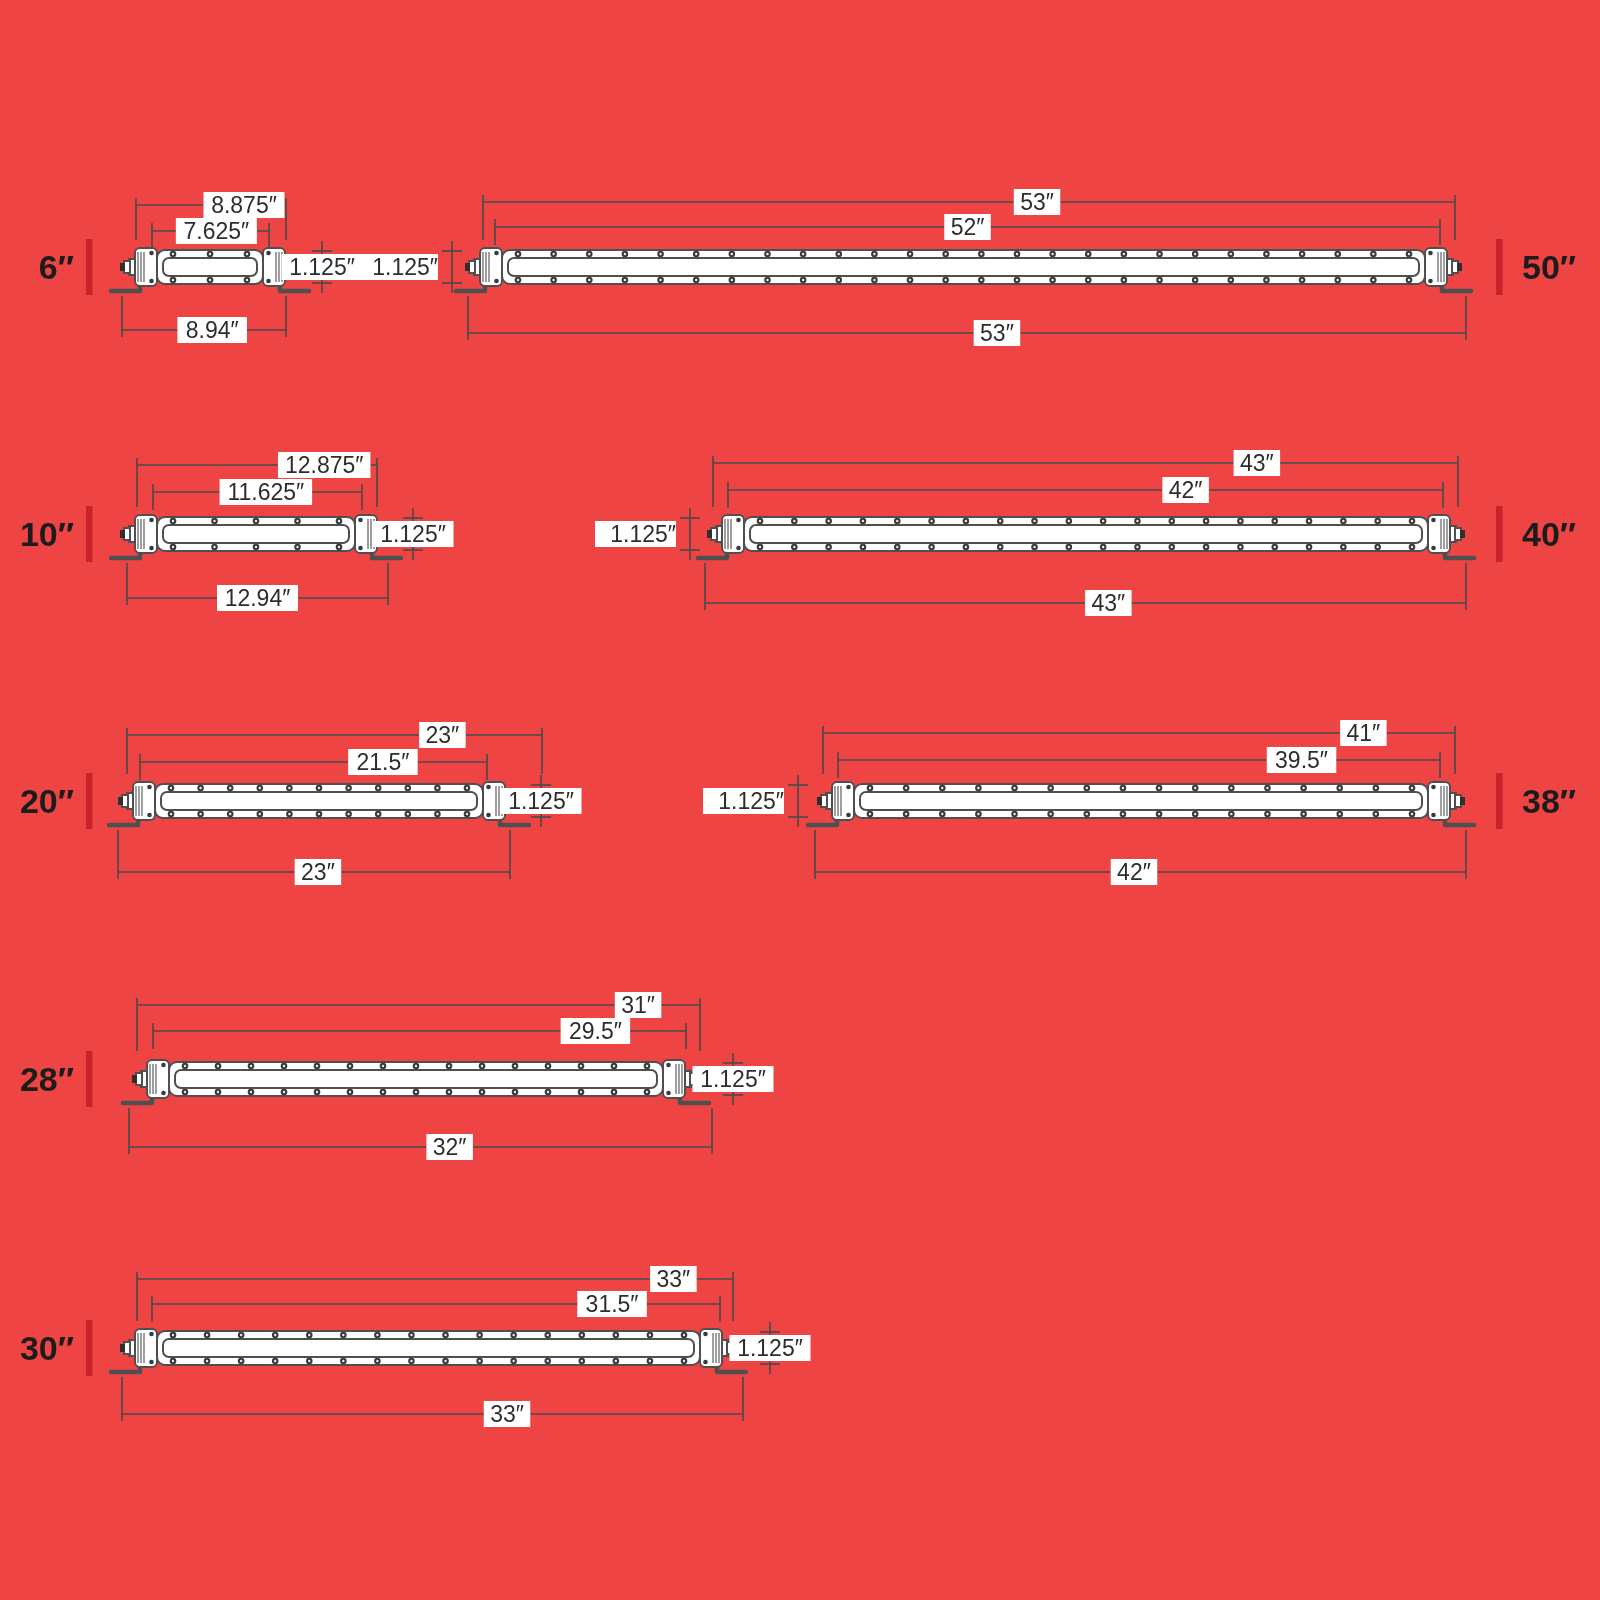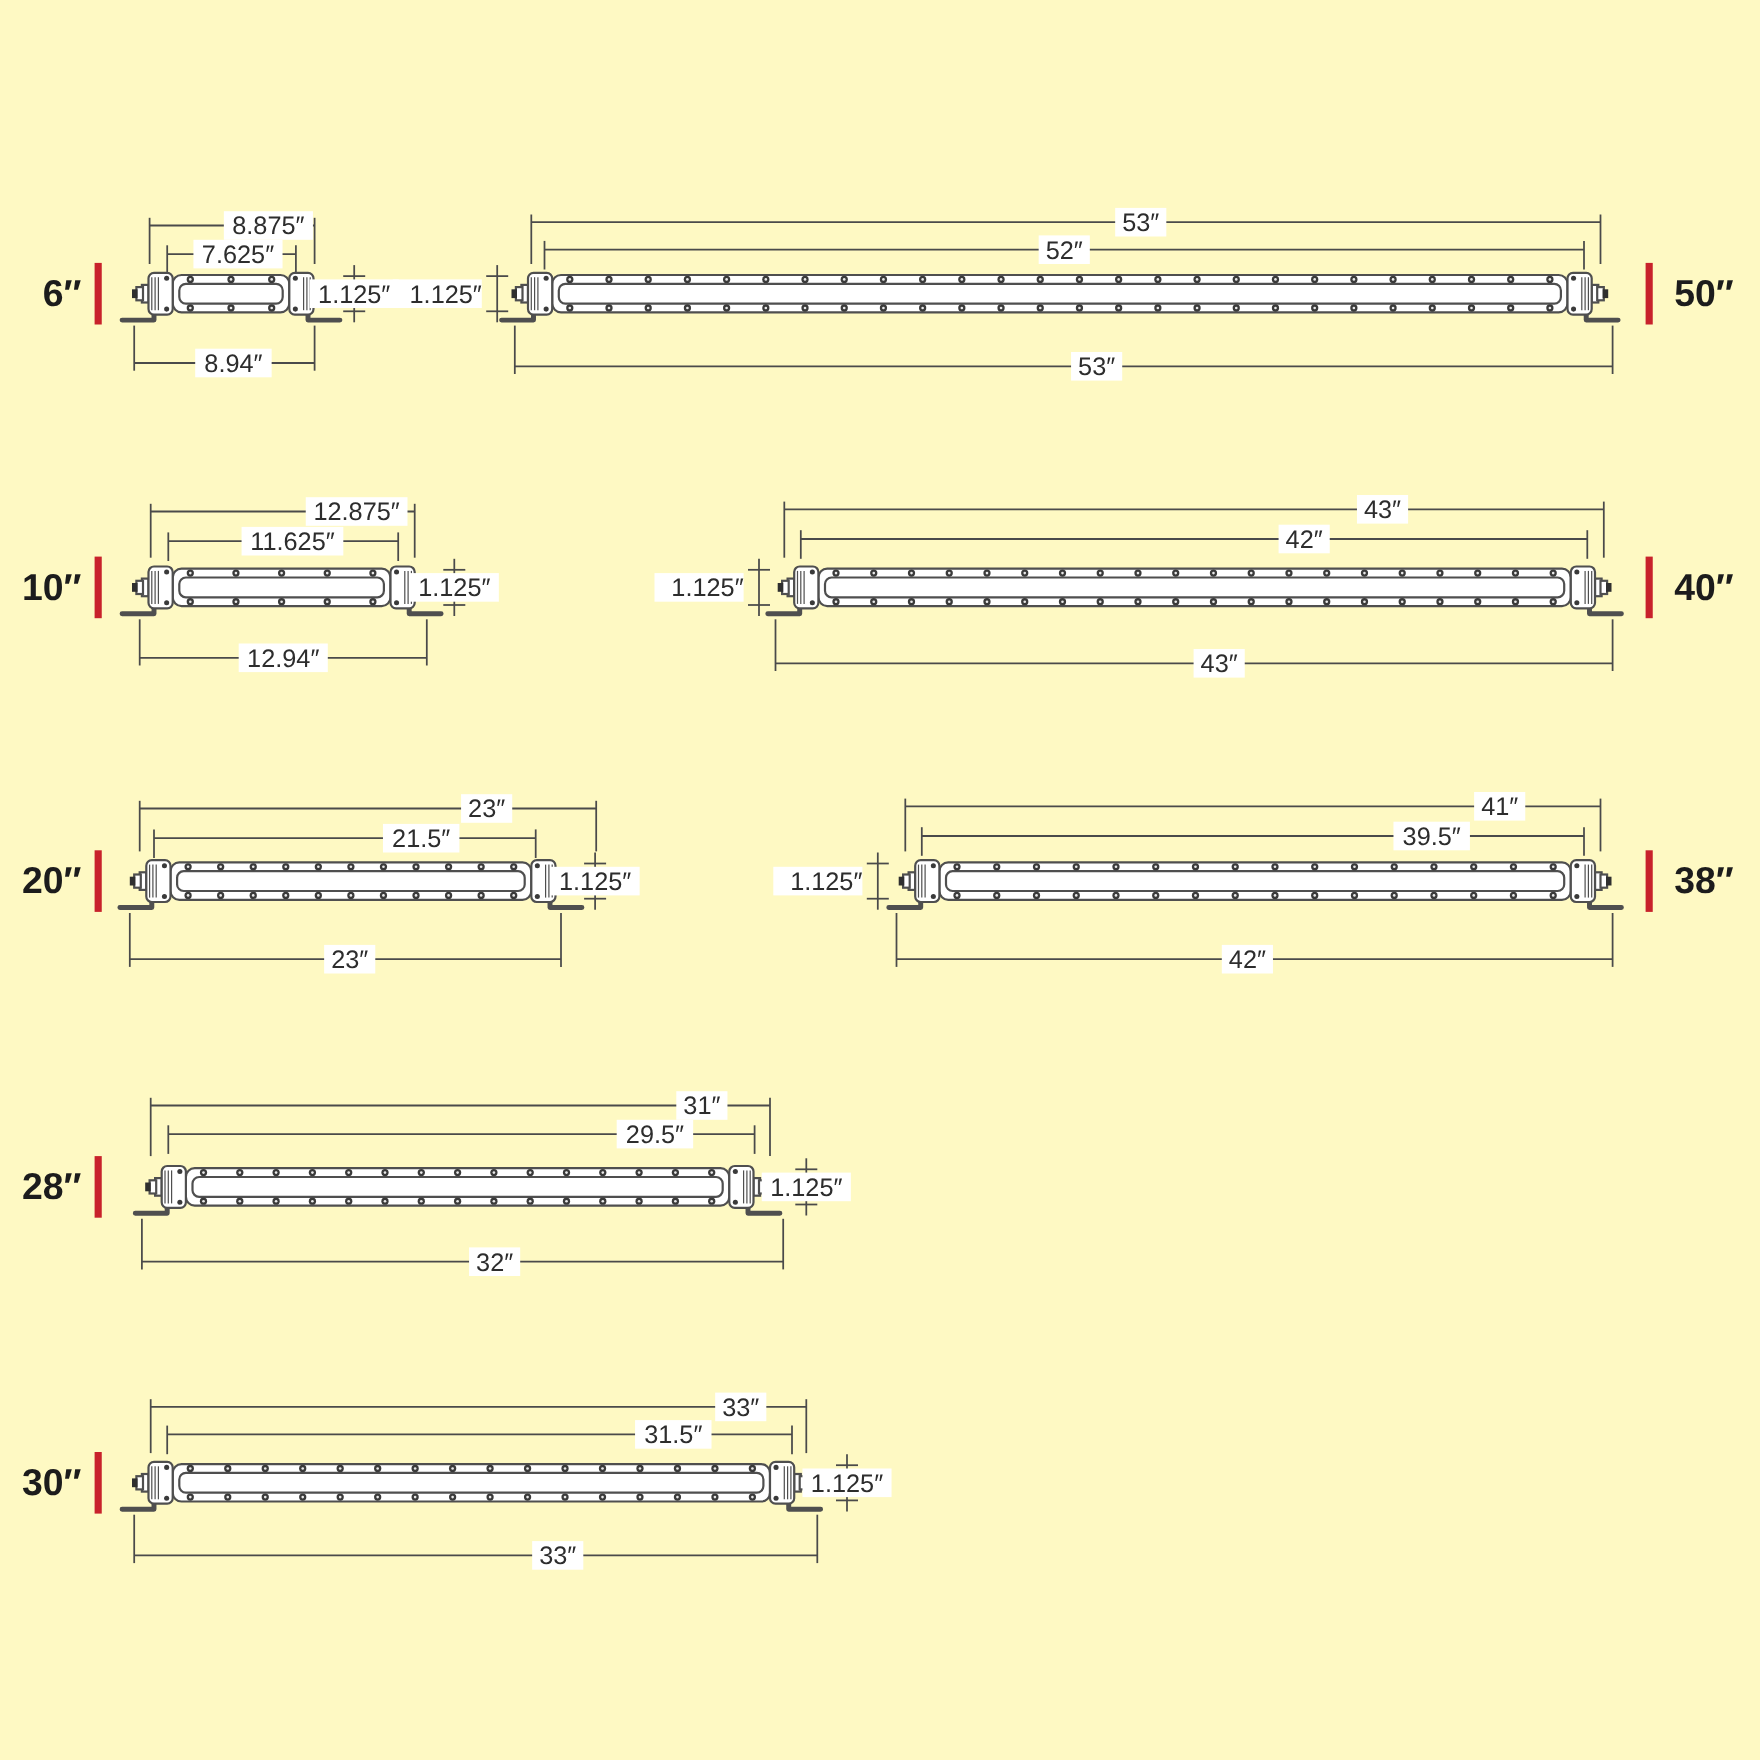--- a/index.html
+++ b/index.html
@@ -1,16 +1,16 @@
 <!DOCTYPE html>
 <html><head>
 <meta charset="utf-8">
 <style>
   html,body{margin:0;padding:0;background:#ffffff;}
-  .stage{position:relative;width:1600px;height:1600px;background:#fef9c3;overflow:hidden;}
+  .stage{position:relative;width:1600px;height:1600px;background:#ef4444;overflow:hidden;}
   svg{display:block;}
   .dim-line{stroke:#4a4a4a;stroke-width:1.6;fill:none;}
   .bar-stroke{stroke:#4f4f4f;stroke-width:2;fill:#ffffff;}
   .thin{stroke:#4f4f4f;stroke-width:1.1;fill:none;}
   .dim-text{font:400 23px "Liberation Sans", sans-serif;fill:#2d2d2d;}
   .size-text{font:700 34px "Liberation Sans", sans-serif;fill:#1c1c1c;}
   .label-bg{fill:#ffffff;}
 </style>
 </head>
 <body>

